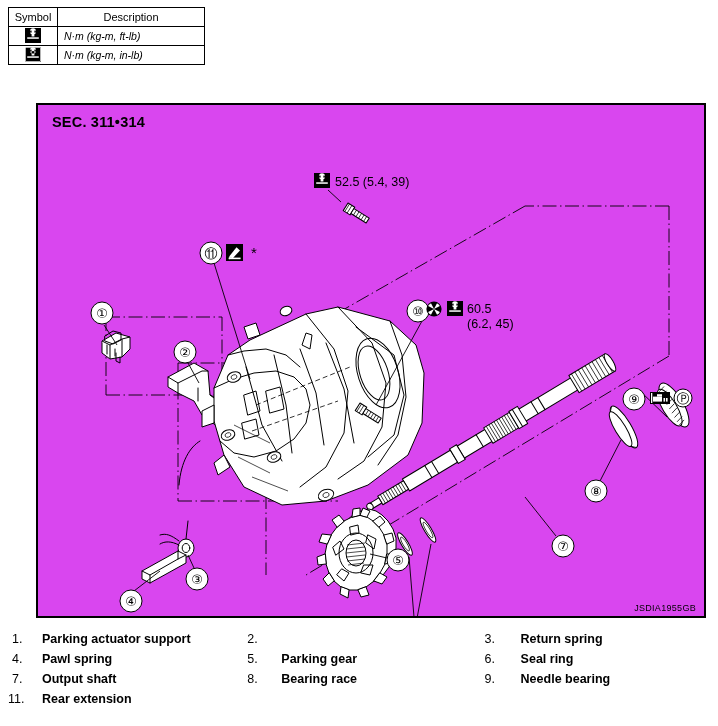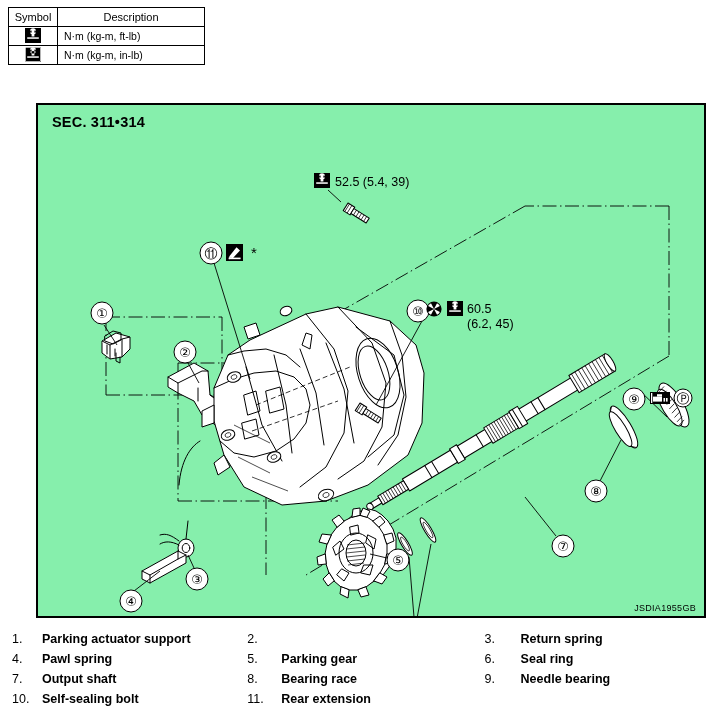--- a/index.html
+++ b/index.html
@@ -6,27 +6,27 @@
   body{width:718px;height:726px;position:relative;
        font-family:"Liberation Sans","DejaVu Sans",sans-serif;
        color:#000;-webkit-font-smoothing:none;}
 
   
   #symbol-table{position:absolute;left:8px;top:7px;border-collapse:collapse;
                 font-size:10px;background:#fff;}
   #symbol-table th,#symbol-table td{border:1px solid #000;padding:0;}
   #symbol-table th{font-weight:normal;font-size:11px;text-align:center;height:18px;}
   #symbol-table td.sym-cell{width:48px;height:18px;text-align:center;vertical-align:middle;}
-  #symbol-table td.desc-cell{padding:0 6px;height:18px;font-size:10.5px;white-space:nowrap;}
+  #symbol-table td.desc-cell{padding:0 6px;height:18px;font-size:10.5px;white-space:nowrap;font-style:italic;}
   #symbol-table th.sym-head{width:48px;}
   #symbol-table th.desc-head{width:146px;}
 
   
   #diagram-frame{position:absolute;left:36px;top:103px;width:670px;height:515px;
-                 border:2px solid #000;background:#86efac;box-sizing:border-box;}
+                 border:2px solid #000;background:#d946ef;box-sizing:border-box;}
   #sec-title{position:absolute;left:14px;top:9px;font-size:14.5px;font-weight:bold;
              letter-spacing:.2px;}
   #diagram-id{position:absolute;right:8px;bottom:3px;font-size:9px;
               font-family:"Liberation Sans",sans-serif;letter-spacing:.3px;}
   #diagram-svg{position:absolute;left:0;top:0;}
 
   
   #parts-list{position:absolute;left:0px;top:632px;width:718px;}
   .parts-row{display:flex;height:20px;align-items:flex-start;}
   .parts-cell{display:flex;width:33.33%;font-size:12.5px;}
@@ -495,24 +495,20 @@
     <div class="parts-cell c2">
       <span class="parts-num">8.</span>
       <span class="parts-label">Bearing race</span>
     </div>
     <div class="parts-cell c3">
       <span class="parts-num">9.</span>
       <span class="parts-label">Needle bearing</span>
     </div>
   </div>
   <div class="parts-row">
-    <div class="parts-cell c1">
-      <span class="parts-num">10.</span>
-      <span class="parts-label">Self-sealing bolt</span>
-    </div>
     <div class="parts-cell c2">
       <span class="parts-num">11.</span>
       <span class="parts-label">Rear extension</span>
     </div>
     <div class="parts-cell c3 empty">
       <span class="parts-num"></span>
       <span class="parts-label"></span>
     </div>
   </div>
 </div>

